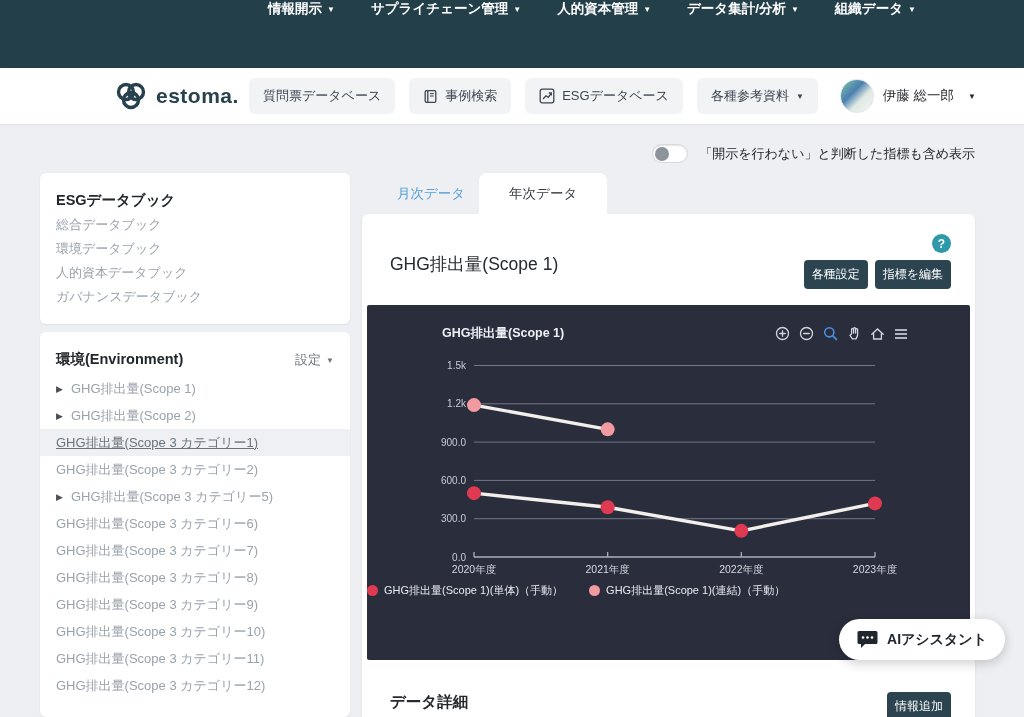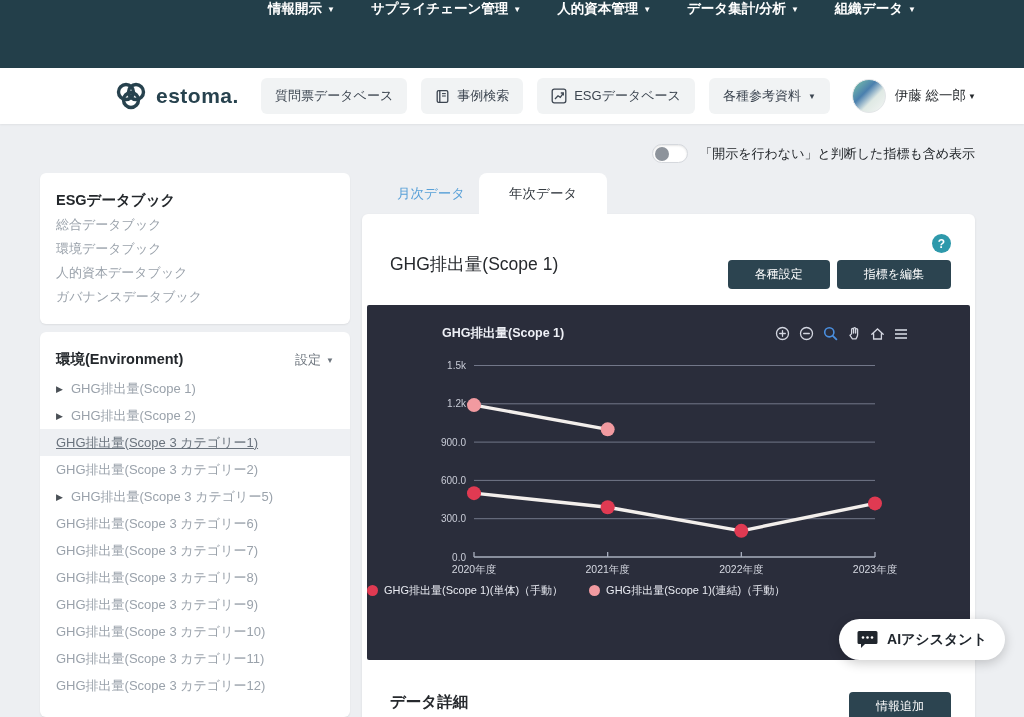--- a/index.html
+++ b/index.html
@@ -31,21 +31,21 @@
     font-size:13px; color:#3c4550; display:flex; gap:7px; align-items:center;
     margin-right:14px; cursor:pointer; white-space:nowrap;
     font-family:"Liberation Sans", sans-serif;
   }
   .user { display:flex; align-items:center; gap:9px; margin-left:8px; cursor:pointer; }
   .avatar {
     width:34px; height:34px; border-radius:50%;
     background:linear-gradient(135deg,#7ec8a9 0%,#4a7fae 38%,#dfe9e4 62%,#f4f6f5 100%);
     border:1px solid #e3e6e8;
   }
-  .user-name { font-size:13.5px; color:#23272b; display:flex; align-items:center; gap:2px; }
+  .user-name { font-size:13.5px; color:#23272b; display:flex; align-items:center; gap:14px; }
   .user-name .caret { color:#23272b; }
   
   .toggle-row {
     display:flex; justify-content:flex-end; align-items:center; gap:11px;
     padding:20px 49px 10px 0; font-size:13px; color:#22262a;
   }
   .switch {
     width:36px; height:19px; background:#fff; border:1px solid #d5d8dd; border-radius:10px;
     position:relative; box-shadow:inset 0 1px 2px rgba(0,0,0,.10); cursor:pointer; flex:none;
   }
@@ -74,21 +74,21 @@
   .card { background:#fff; border-radius:6px; box-shadow:0 1px 3px rgba(0,0,0,.08); padding-bottom:60px; }
   .title-row { display:flex; justify-content:space-between; align-items:flex-start; padding:20px 24px 16px 28px; }
   .page-title { font-size:17.5px; color:#26292d; padding-top:18px; }
   .title-actions { display:flex; flex-direction:column; align-items:flex-end; gap:7px; }
   .help {
     width:19px; height:19px; border-radius:50%; background:#2e99ab; color:#fff;
     font-size:12px; font-weight:bold; display:flex; align-items:center; justify-content:center; cursor:pointer;
   }
   .btn-row { display:flex; gap:7px; }
   .btn-dark {
-    background:#2c4450; color:#fff; font-size:12px; padding:6px 27px; border-radius:4px;
+    background:#2c4450; color:#fff; font-size:12px; padding:6px 8px; border-radius:4px;
     border:none; cursor:pointer; white-space:nowrap; font-family:"Liberation Sans", sans-serif;
   }
   
   .chart { position:relative; margin:0 5px; background:#2a2d3b; height:355px; border-radius:2px; }
   .chart-head { position:absolute; top:20px; left:75px; right:62px; display:flex; justify-content:space-between; align-items:center; }
   .chart-title { color:#eef0f6; font-size:12.5px; font-weight:bold; }
   .chart-tools { display:flex; gap:9px; align-items:center; }
   .tool { display:flex; cursor:pointer; }
   svg.plot { position:absolute; left:0; top:0; }
   .legend { position:absolute; left:0; right:16px; display:flex; justify-content:flex-start; gap:26px; }

